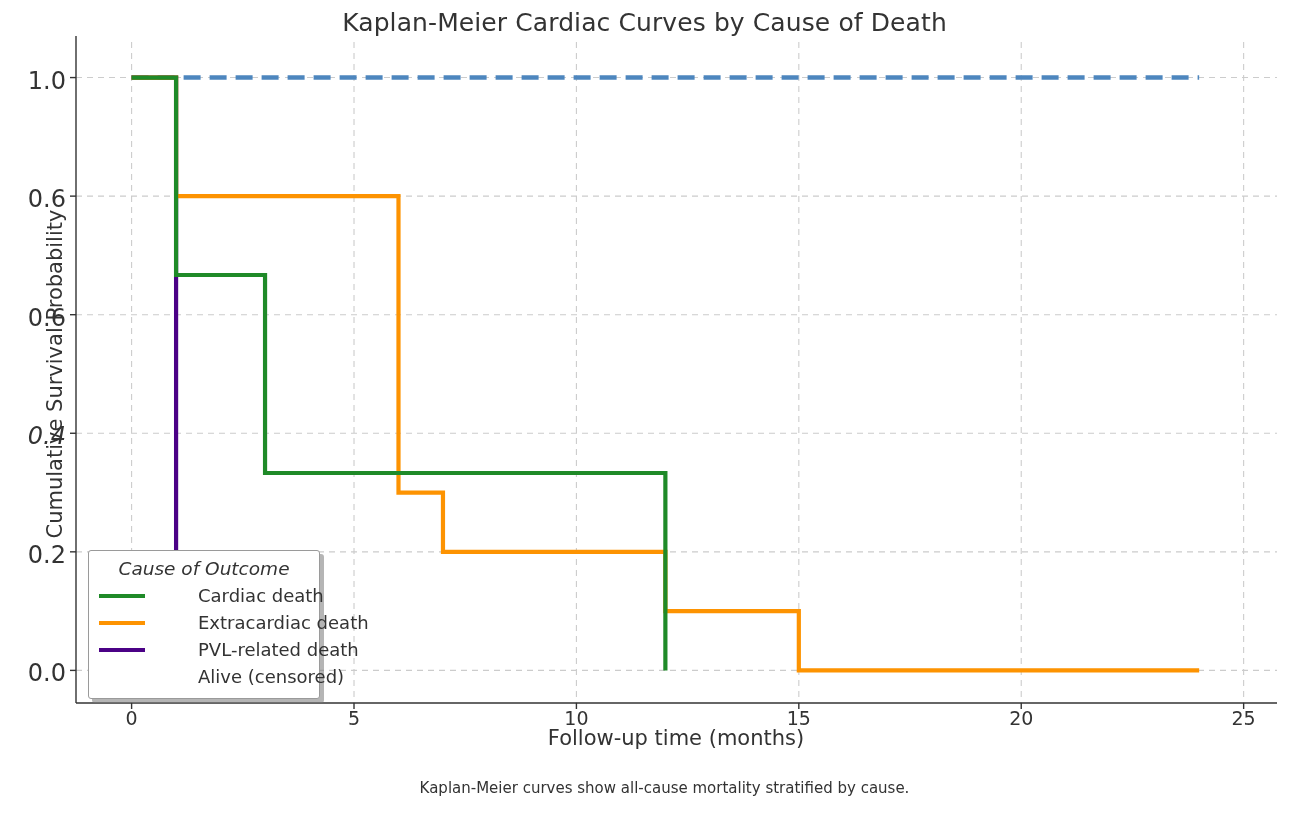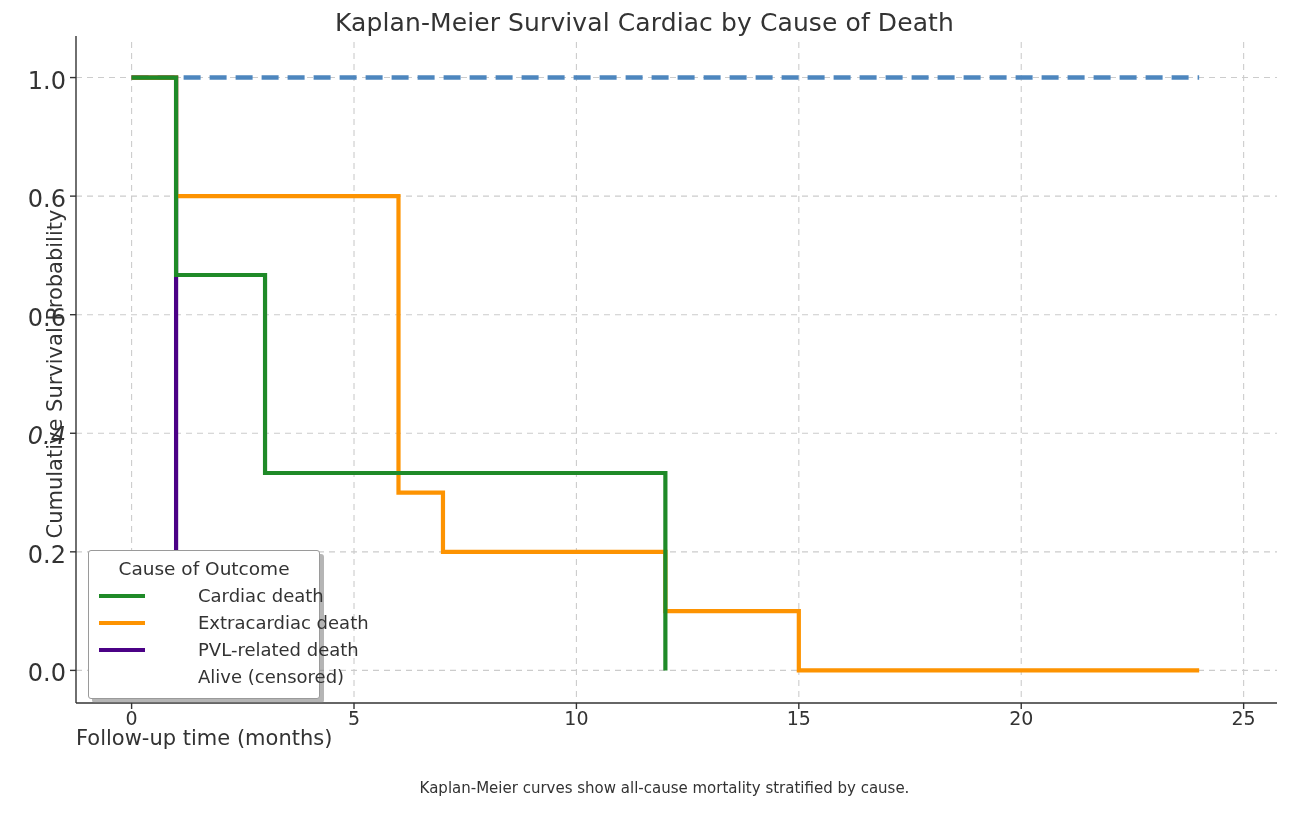--- a/index.html
+++ b/index.html
@@ -45,21 +45,21 @@
     font-size: 21px;
     color: #333333;
     transform: rotate(-90deg);
     transform-origin: center center;
   }
   #xlabel {
     position: absolute;
     left: 76px;
     top: 726px;
     width: 1200px;
-    text-align: left;
+    text-align: center;
     font-size: 21px;
     color: #333333;
   }
   .ytick-label {
     position: absolute;
     right: 0;
     width: 62px;
     text-align: right;
     font-size: 24px;
     color: #333333;
@@ -95,20 +95,21 @@
     border: 1.2px solid #9a9a9a;
     border-radius: 3px;
     padding: 7px 10px 8px 10px;
     box-shadow: 4px 4px 0 rgba(120,120,120,0.55);
   }
   #legend-title {
     font-size: 18.5px;
     color: #333333;
     text-align: center;
     padding-bottom: 3px;
+    font-style: italic;
   }
   .legend-row {
     display: flex;
     align-items: center;
     height: 27px;
     gap: 44px;
   }
   .legend-swatch {
     width: 46px;
     height: 16px;
@@ -142,21 +143,21 @@
     font-size: 18px;
     color: #333333;
     white-space: nowrap;
   }
 </style>
 </head>
 <body>
 
 <div id="figure">
 
-  <div id="chart-title">Kaplan-Meier Survival Cardiac by Cause of Death</div>
+  <div id="chart-title">Kaplan-Meier Cardiac Curves by Cause of Death</div>
 
   <svg id="plot-svg" width="1289" height="832">
     <g id="gridlines">
         <line x1="76" y1="670.3946188340807" x2="1277" y2="670.3946188340807" stroke="#cccccc" stroke-width="1.1" stroke-dasharray="6,5"></line>
         <line x1="76" y1="551.829596412556" x2="1277" y2="551.829596412556" stroke="#cccccc" stroke-width="1.1" stroke-dasharray="6,5"></line>
         <line x1="76" y1="433.2645739910314" x2="1277" y2="433.2645739910314" stroke="#cccccc" stroke-width="1.1" stroke-dasharray="6,5"></line>
         <line x1="76" y1="314.6995515695067" x2="1277" y2="314.6995515695067" stroke="#cccccc" stroke-width="1.1" stroke-dasharray="6,5"></line>
         <line x1="76" y1="196.134529147982" x2="1277" y2="196.134529147982" stroke="#cccccc" stroke-width="1.1" stroke-dasharray="6,5"></line>
         <line x1="76" y1="77.56950672645746" x2="1277" y2="77.56950672645746" stroke="#cccccc" stroke-width="1.1" stroke-dasharray="6,5"></line>
         <line x1="131.60185185185185" y1="42" x2="131.60185185185185" y2="703" stroke="#cccccc" stroke-width="1.1" stroke-dasharray="6,5"></line>

